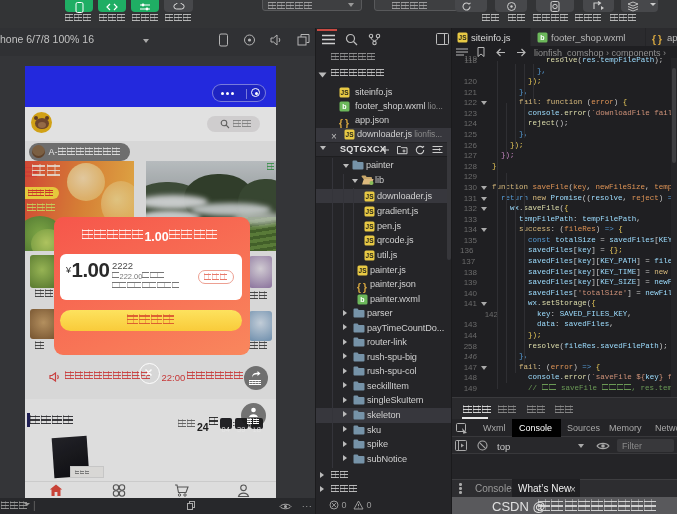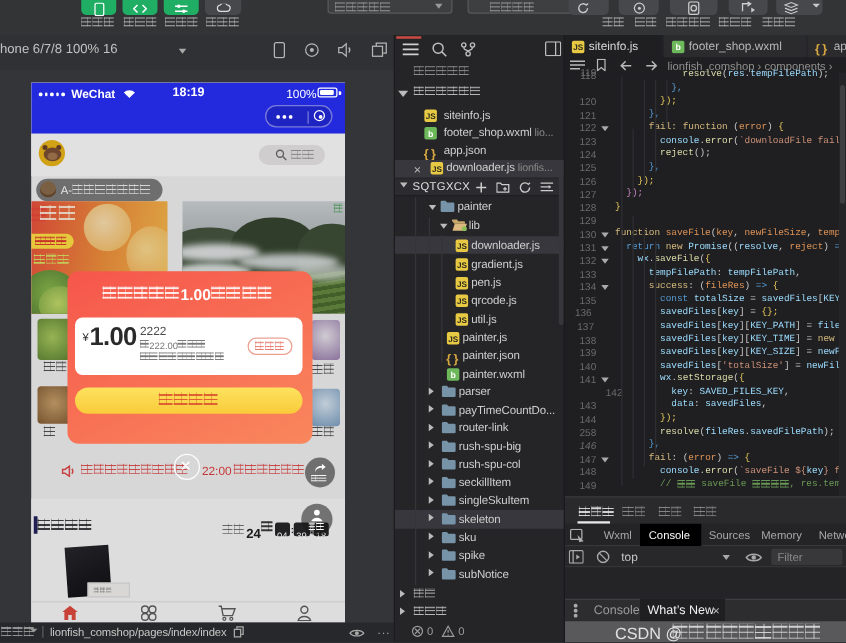--- a/index.html
+++ b/index.html
@@ -96,37 +96,20 @@
     </svg>
   </div>
 <div style="position:absolute;left:297px;top:33px;">
     <svg width="13" height="14" viewBox="0 0 13 13">
       <rect x="1" y="3.5" width="8" height="8" fill="none" stroke="#b5b5b5" stroke-width="1"></rect>
       <path d="M4 3.5V1h8v8H9.5" fill="none" stroke="#b5b5b5" stroke-width="1"></path>
     </svg>
   </div>
 <div style="position:absolute;left:25px;top:66px;width:250.5px;height:432px;background:#f0f0f0;overflow:hidden;">
     <div style="position:absolute;left:0;top:0;width:250.5px;height:41px;background:#2329dd;"></div>
-    <div style="position:absolute;left:0;top:0;width:250.5px;height:14px;">
-      <i style="position:absolute;left:6.0px;top:8px;width:2.6px;height:2.6px;border-radius:50%;background:#fff;"></i>
-      <i style="position:absolute;left:10.6px;top:8px;width:2.6px;height:2.6px;border-radius:50%;background:#fff;"></i>
-      <i style="position:absolute;left:15.2px;top:8px;width:2.6px;height:2.6px;border-radius:50%;background:#fff;"></i>
-      <i style="position:absolute;left:19.8px;top:8px;width:2.6px;height:2.6px;border-radius:50%;background:#fff;"></i>
-      <i style="position:absolute;left:24.4px;top:8px;width:2.6px;height:2.6px;border-radius:50%;background:#fff;"></i>
-      <span style="position:absolute;left:32px;top:3.5px;font-size:9.5px;font-weight:bold;color:#fff;">WeChat</span>
-      <svg style="position:absolute;left:73px;top:5px;" width="11" height="8" viewBox="0 0 12 9">
-        <path d="M6 8.3L1 3.4a7 7 0 0110 0z" fill="#fff"></path>
-      </svg>
-      <span style="position:absolute;left:113px;top:3px;font-size:10px;font-weight:bold;color:#fff;">18:19</span>
-      <span style="position:absolute;left:204px;top:3.5px;font-size:9.5px;color:#fff;">100%</span>
-      <span style="position:absolute;left:229px;top:4px;width:16px;height:7.5px;border:1px solid #fff;border-radius:2px;">
-        <i style="position:absolute;left:1px;top:1px;width:11px;height:3.5px;background:#fff;border-radius:1px;"></i>
-      </span>
-      <i style="position:absolute;left:246px;top:6.5px;width:2px;height:3px;background:#fff;border-radius:0 1px 1px 0;"></i>
-    </div>
     <div style="position:absolute;left:187px;top:17.5px;width:54px;height:18px;border:1px solid rgba(255,255,255,0.4);border-radius:9px;background:rgba(0,0,0,0.12);">
       <i style="position:absolute;left:8.0px;top:7.5px;width:3px;height:3px;border-radius:50%;background:#fff;"></i>
       <i style="position:absolute;left:13.0px;top:7.5px;width:3px;height:3px;border-radius:50%;background:#fff;"></i>
       <i style="position:absolute;left:18.0px;top:7.5px;width:3px;height:3px;border-radius:50%;background:#fff;"></i>
       <i style="position:absolute;left:32.5px;top:4px;width:1px;height:10px;background:rgba(255,255,255,0.4);"></i>
       <i style="position:absolute;left:38px;top:3.5px;width:9px;height:9px;border:1.2px solid #fff;border-radius:50%;"></i>
       <i style="position:absolute;left:42px;top:7.5px;width:3px;height:3px;background:#fff;border-radius:50%;"></i>
     </div>
     <div style="position:absolute;left:0;top:41px;width:250.5px;height:34px;background:#fbfbfb;"></div>
     <div style="position:absolute;left:6px;top:46px;width:21px;height:21px;border-radius:50%;background:#e9b419;overflow:hidden;">
@@ -261,21 +244,20 @@
     <div style="position:absolute;left:114px;top:297px;width:21px;height:21px;border:1.7px solid rgba(255,255,255,0.95);border-radius:50%;">
       <svg style="position:absolute;left:4.2px;top:4.2px;" width="9" height="9" viewBox="0 0 9 9">
         <path d="M1.5 1.5l6 6M7.5 1.5l-6 6" stroke="rgba(255,255,255,0.9)" stroke-width="1.5"></path>
       </svg>
     </div>
   </div>
 <div style="position:absolute;left:0;top:498px;width:316px;height:16px;background:#27282b;overflow:hidden;">
     <span style="position:absolute;left:1px;top:3px;"><s class="w"><i class="g" style="width:8.0px;height:7.5px;margin:0 1.0px 0 0;background-image:repeating-linear-gradient(0deg,rgba(160,160,160,0.88) 0 0.8px,transparent 0.8px 3.1px),repeating-linear-gradient(90deg,rgba(160,160,160,0.4) 0 0.7px,transparent 0.7px 4.5px);"></i><i class="g" style="width:8.0px;height:7.5px;margin:0 1.0px 0 0;background-image:repeating-linear-gradient(0deg,rgba(160,160,160,0.88) 0 0.8px,transparent 0.8px 3.1px),repeating-linear-gradient(90deg,rgba(160,160,160,0.4) 0 0.7px,transparent 0.7px 4.5px);"></i><i class="g" style="width:8.0px;height:7.5px;margin:0 1.0px 0 0;background-image:repeating-linear-gradient(0deg,rgba(160,160,160,0.88) 0 0.8px,transparent 0.8px 3.1px),repeating-linear-gradient(90deg,rgba(160,160,160,0.4) 0 0.7px,transparent 0.7px 4.5px);"></i></s></span>
     <span style="position:absolute;left:24px;top:5px;width:0;height:0;border-left:3px solid transparent;border-right:3px solid transparent;border-top:3.5px solid #999;"></span>
     <span style="position:absolute;left:33px;top:2px;color:#666;font-size:10px;">|</span>
-    <span style="position:absolute;left:40px;top:2.5px;font-size:9px;color:#c8c8c8;letter-spacing:-0.1px;">lionfish_comshop/pages/index/index</span>
     <span style="position:absolute;left:189px;top:2.5px;width:6px;height:7px;border:1px solid #aaa;"></span>
     <span style="position:absolute;left:187px;top:4.5px;width:6px;height:7px;border:1px solid #aaa;background:#27282b;"></span>
     <svg style="position:absolute;left:279px;top:4px;" width="13" height="9" viewBox="0 0 13 9">
       <path d="M1 4.5C3 1.5 10 1.5 12 4.5 10 7.5 3 7.5 1 4.5z" fill="none" stroke="#aaa" stroke-width="1"></path>
       <circle cx="6.5" cy="4.5" r="1.5" fill="#aaa"></circle>
     </svg>
     <span style="position:absolute;left:302px;top:1px;color:#aaa;font-size:9px;letter-spacing:1px;">...</span>
   </div>
 <div style="position:absolute;left:316px;top:28px;width:136px;height:486px;background:#252528;overflow:hidden;"></div>
 <div style="position:absolute;left:316px;top:28px;width:136px;height:486px;background:#252528;overflow:hidden;">
@@ -328,21 +310,21 @@
     <div style="position:absolute;left:28px;top:101.0px;width:12px;height:11px;">
       <svg width="11" height="11" viewBox="0 0 11 11">
         <rect x="0.5" y="0.5" width="10" height="10" rx="1.5" fill="#e8c944"></rect>
         <text x="5.5" y="8.4" font-size="6.5" font-weight="bold" text-anchor="middle" fill="#2a2a1a" font-family="Liberation Sans">JS</text>
       </svg>
     </div>
     <div style="position:absolute;left:41px;top:101.0px;font-size:9.2px;color:#cecece;white-space:nowrap;letter-spacing:-0.1px;">downloader.js<span style="color:#8a8a8a;font-size:8.5px;"> lionfis...</span></div>
     <div style="position:absolute;left:15px;top:102.5px;color:#bbb;font-size:10px;">×</div>
     <div style="position:absolute;left:0;top:114.5px;width:136px;height:14.5px;background:#2c2c30;border-bottom:1px solid #1e1e20;"></div>
     <div style="position:absolute;left:4px;top:118px;width:0;height:0;border-left:3.5px solid transparent;border-right:3.5px solid transparent;border-top:4.5px solid #bbb;"></div>
-    <div style="position:absolute;left:14px;top:116px;font-size:9px;font-weight:normal;color:#e0e0e0;letter-spacing:0.3px;">SQTGXCX</div>
+    <div style="position:absolute;left:24px;top:116px;font-size:9px;font-weight:bold;color:#e0e0e0;letter-spacing:0.3px;">SQTGXCX</div>
     <div style="position:absolute;left:64px;top:117px;">
       <svg width="10" height="10" viewBox="0 0 10 10">
         <path d="M5 1v8M1 5h8" stroke="#ccc" stroke-width="1.2"></path>
       </svg>
     </div>
     <div style="position:absolute;left:81px;top:117px;">
       <svg width="11" height="10" viewBox="0 0 11 10">
         <path d="M0.5 1.5h3l1 1.2h5.5v6h-9.5z" fill="none" stroke="#ccc" stroke-width="1"></path>
         <path d="M7 4.5v3M5.5 6h3" stroke="#ccc" stroke-width="1"></path>
       </svg>

